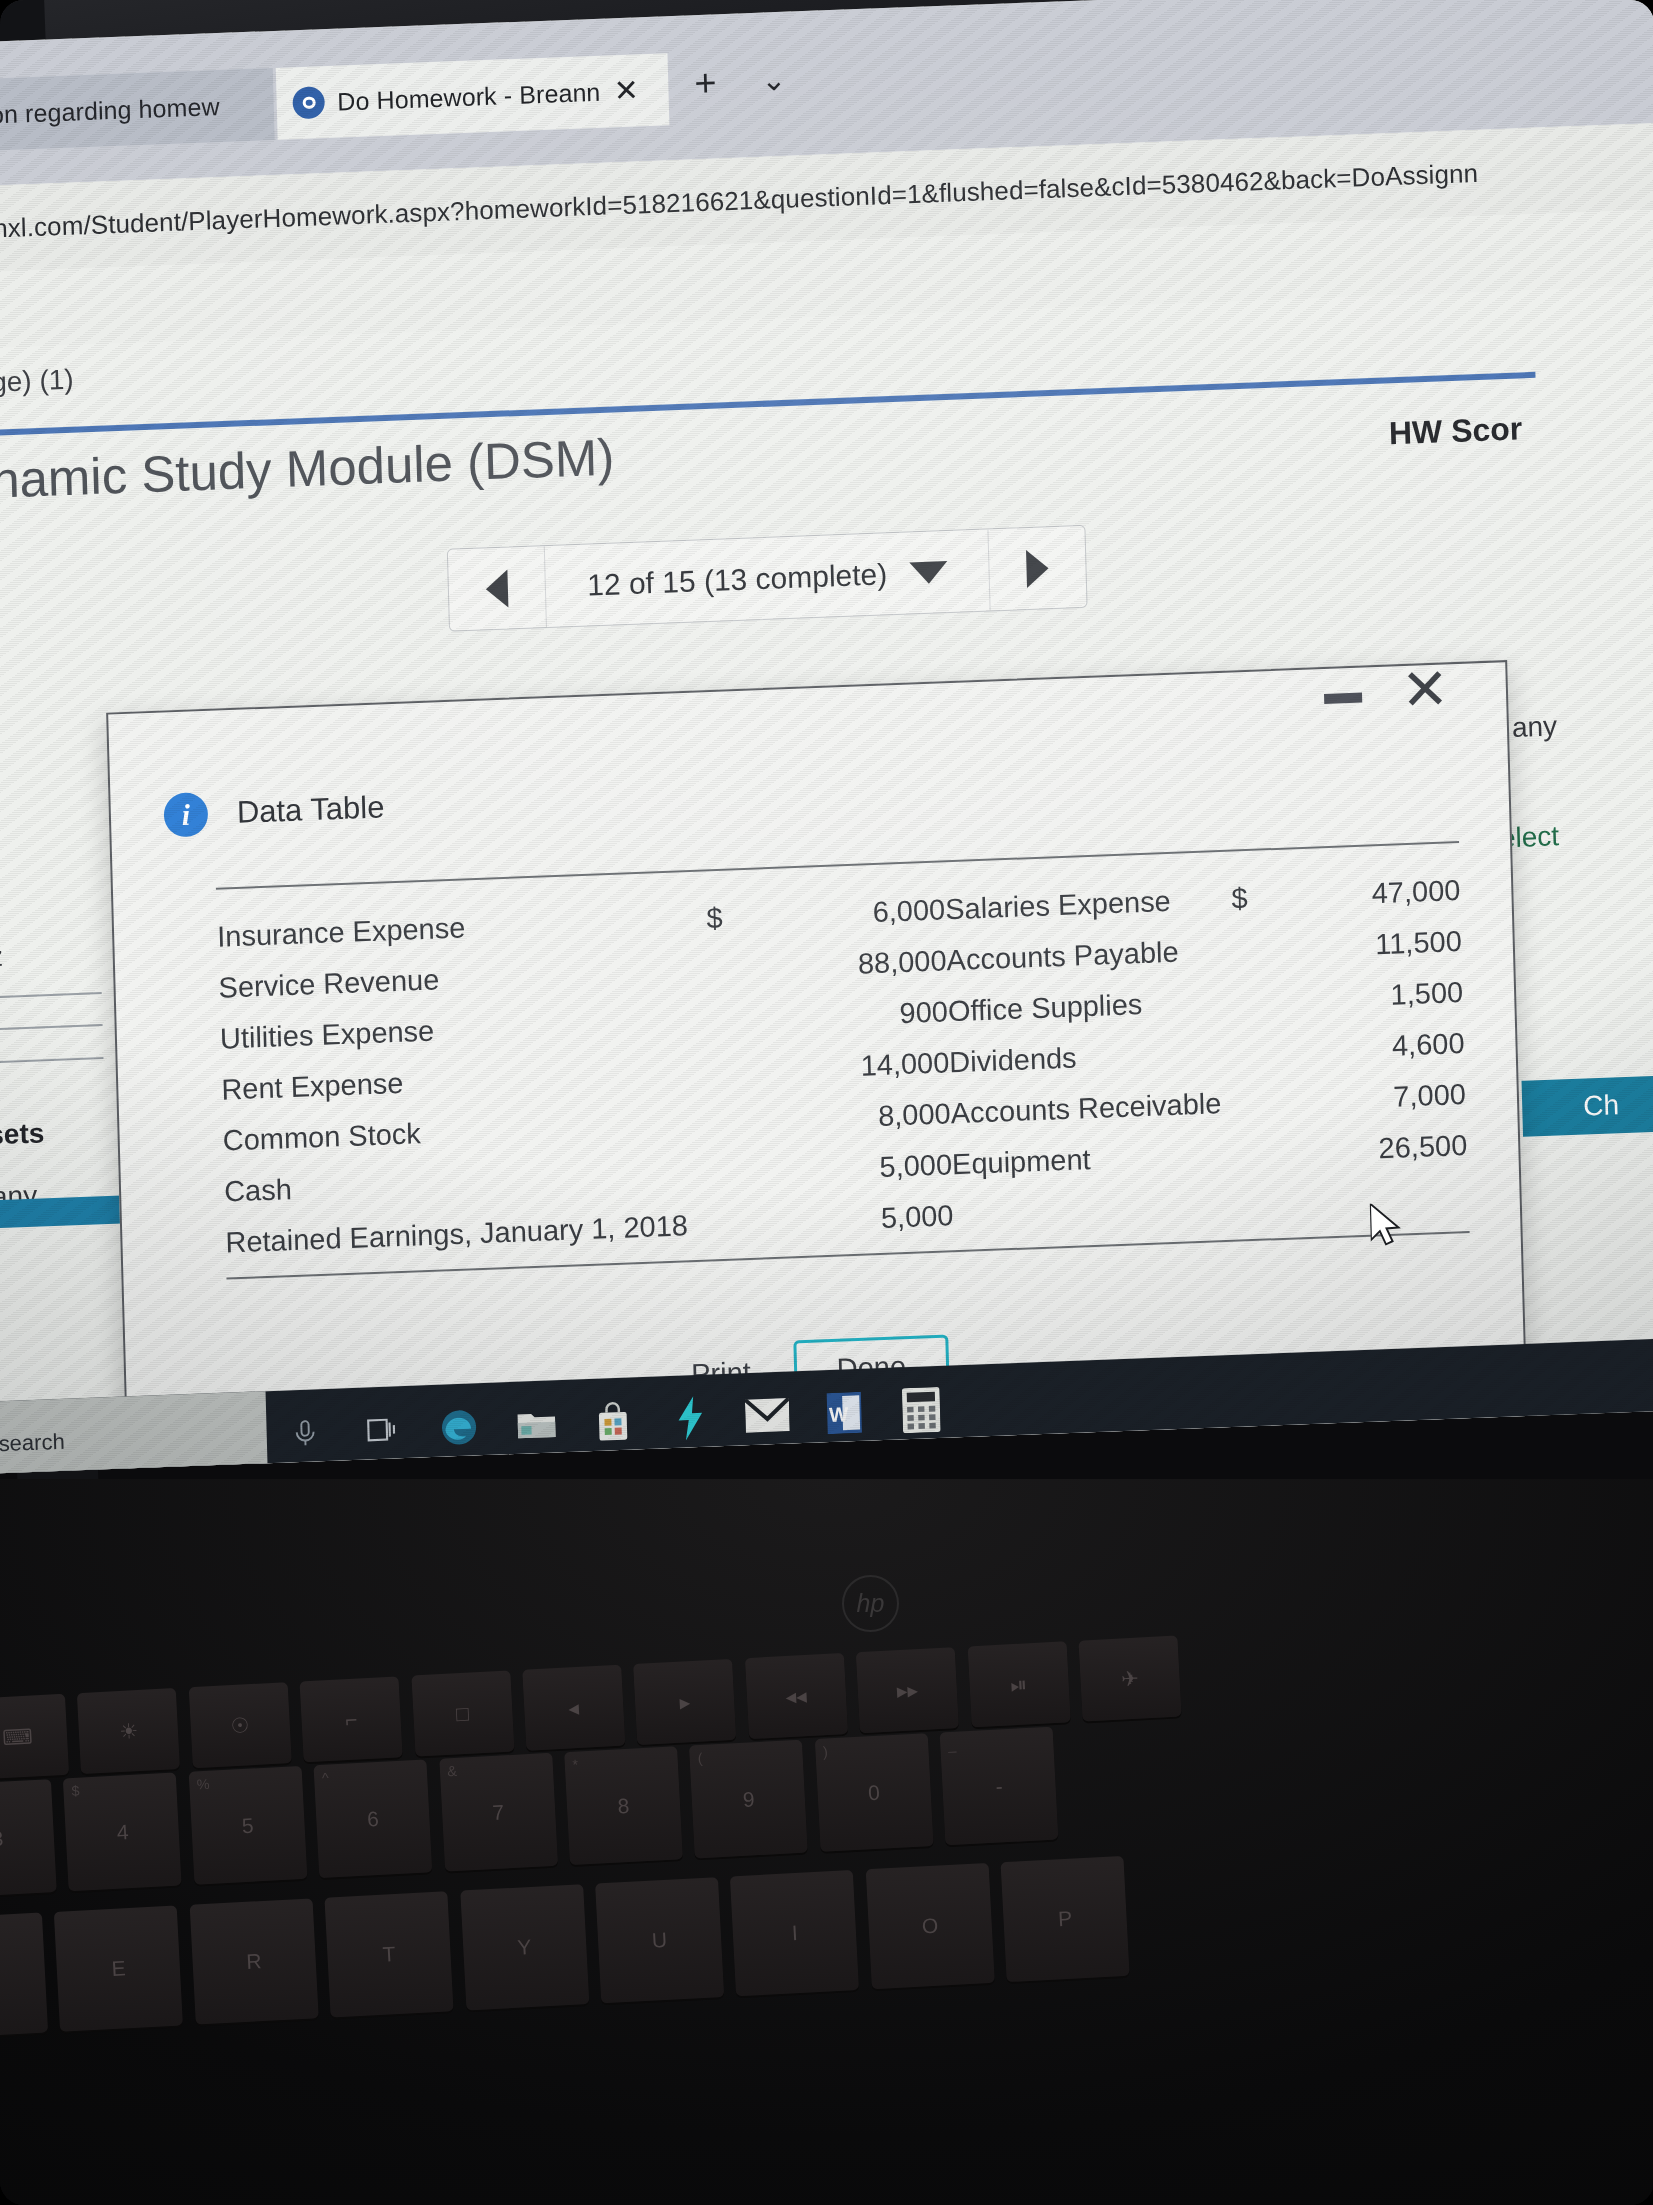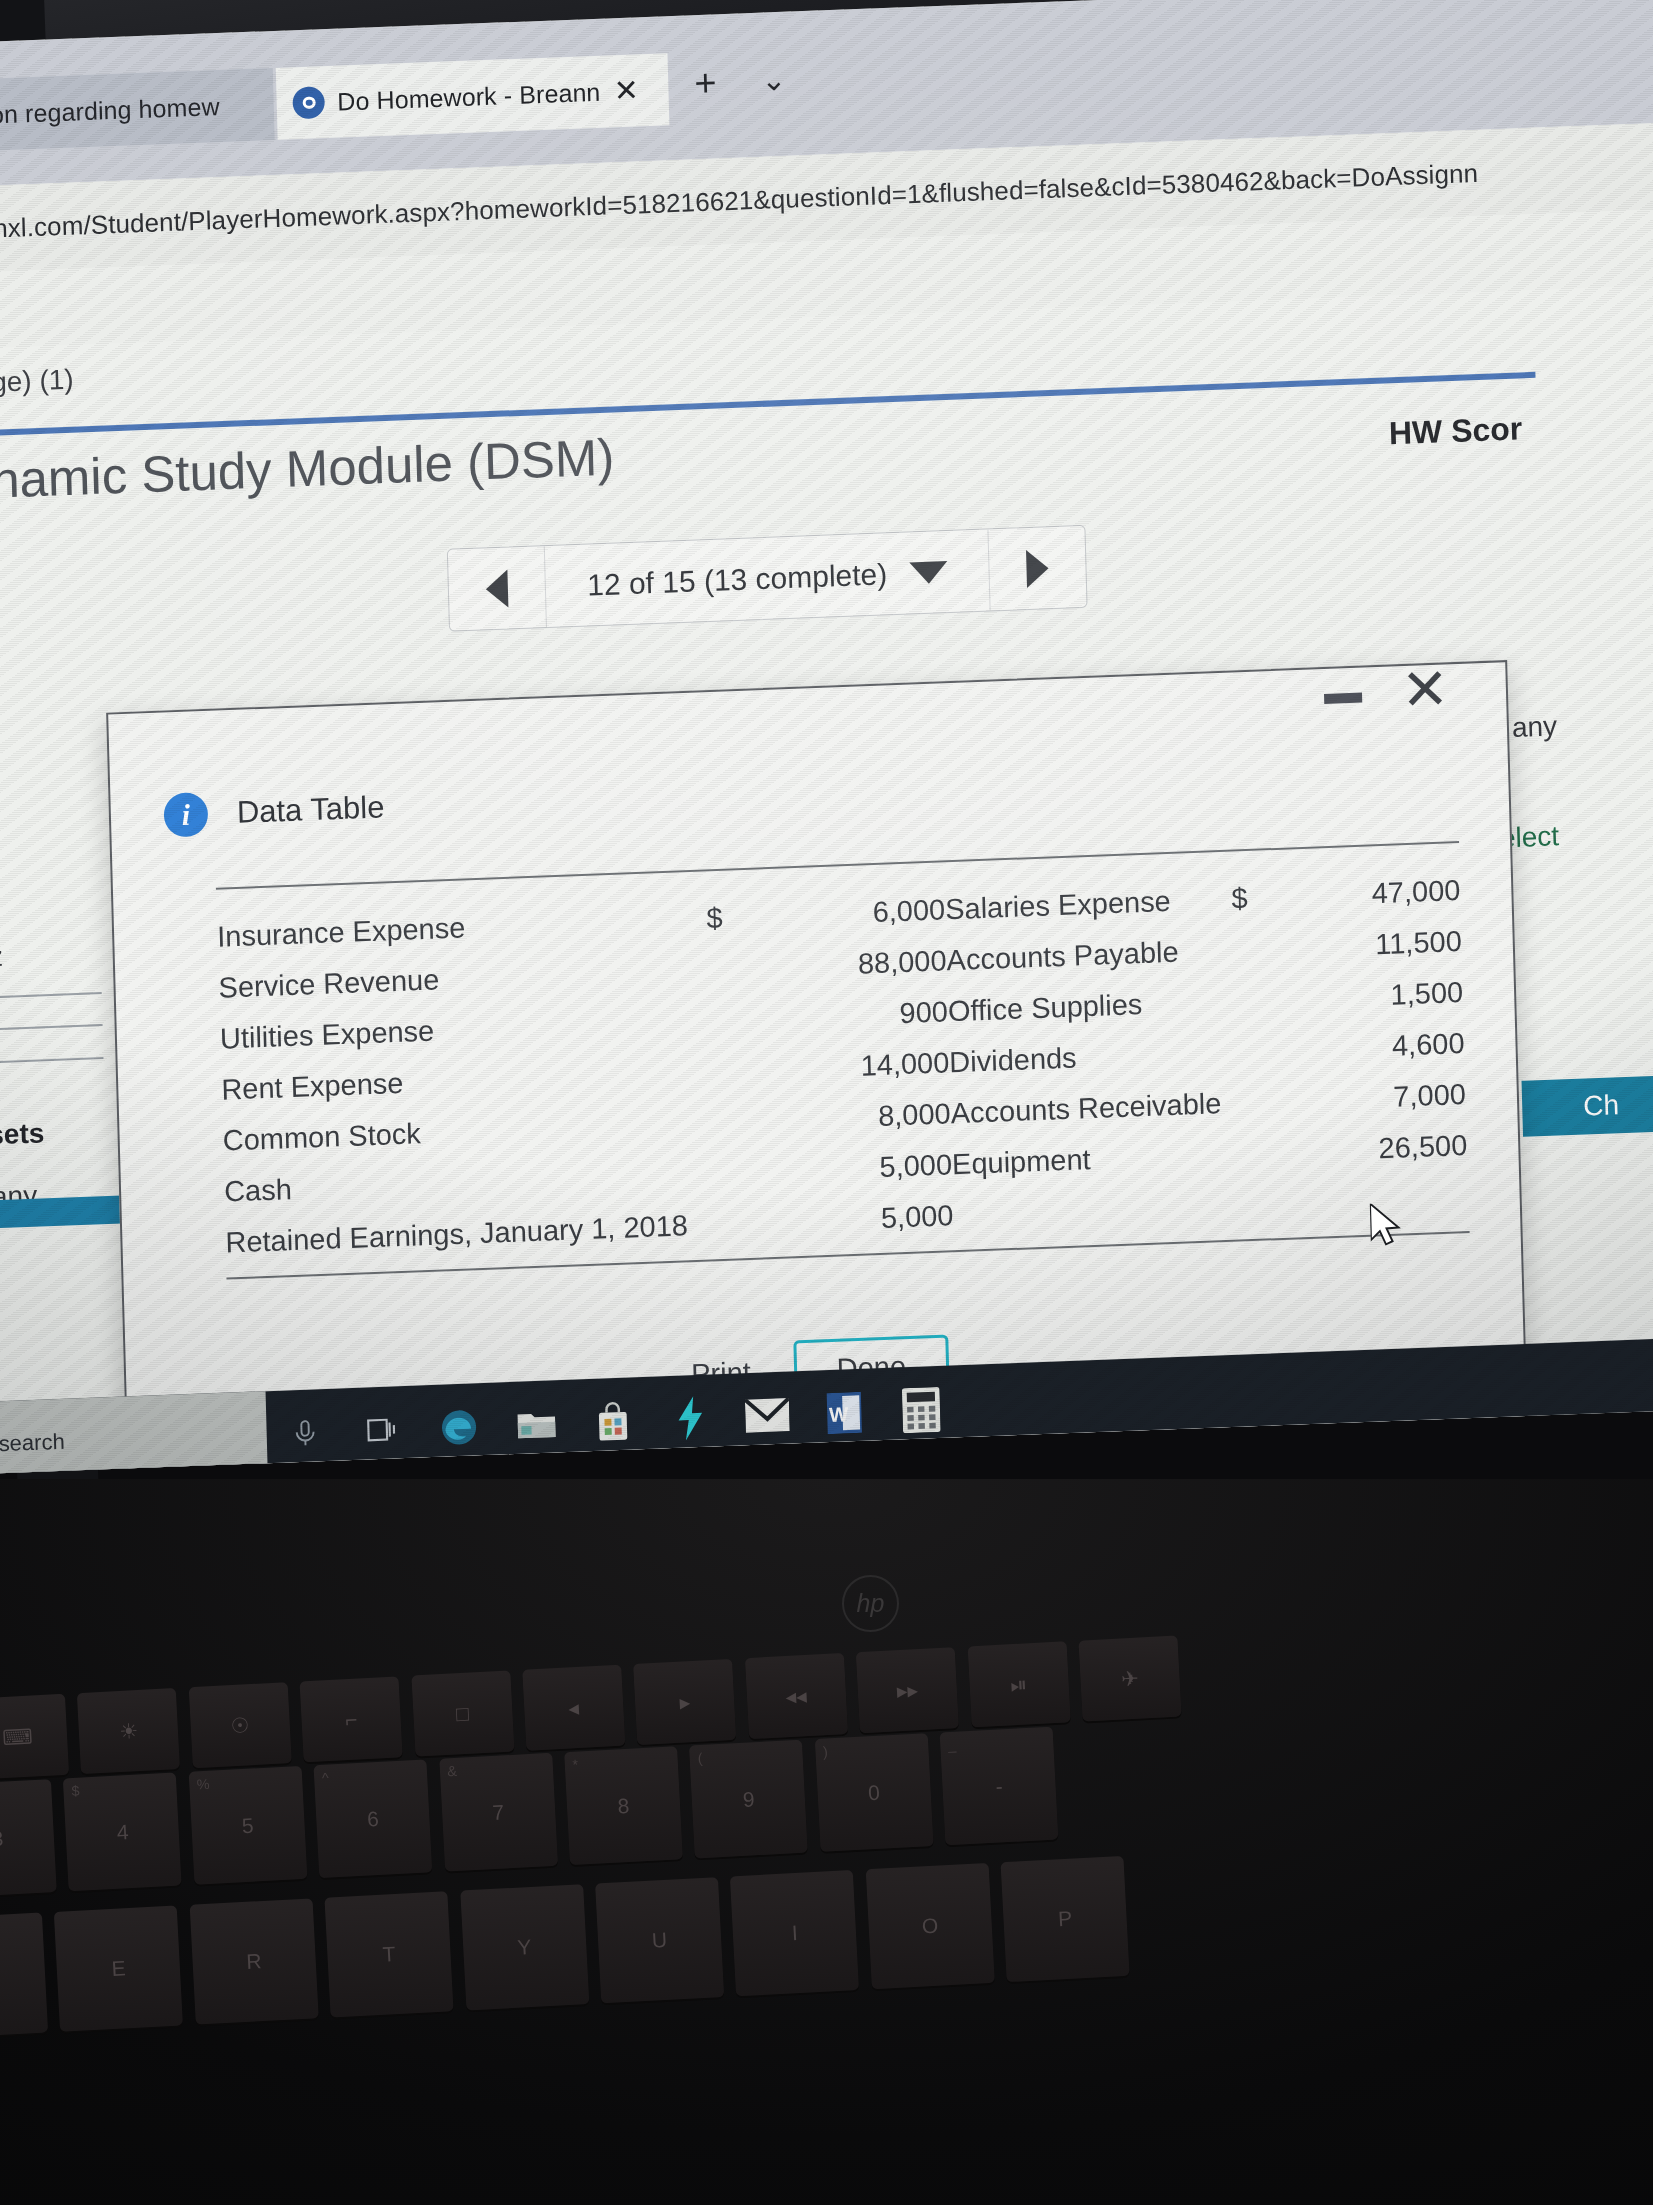--- a/index.html
+++ b/index.html
@@ -1,20 +1,21 @@
 <!DOCTYPE html>
 <html style="font-size:7.7px"><head>
 <meta charset="utf-8">
 <style>
   html,body{margin:0;padding:0;background:#000;}
   body{font-family:"Liberation Sans",sans-serif;}
 
   #shot{
     position:relative;width:1654px;height:2205px;overflow:hidden;
     background:#0b0b0d;
+    border-radius:24px;
   }
 
   
   .bezel-top{
     position:absolute;left:0;top:0;width:1654px;height:158px;
     background:linear-gradient(175deg,#25262a 0%,#17181c 60%,#0e0f12 100%);
     transform:rotate(-2.1deg);transform-origin:0 0;
   }
   .bezel-left{
     position:absolute;left:-38px;top:-29px;width:81px;height:1531px;

